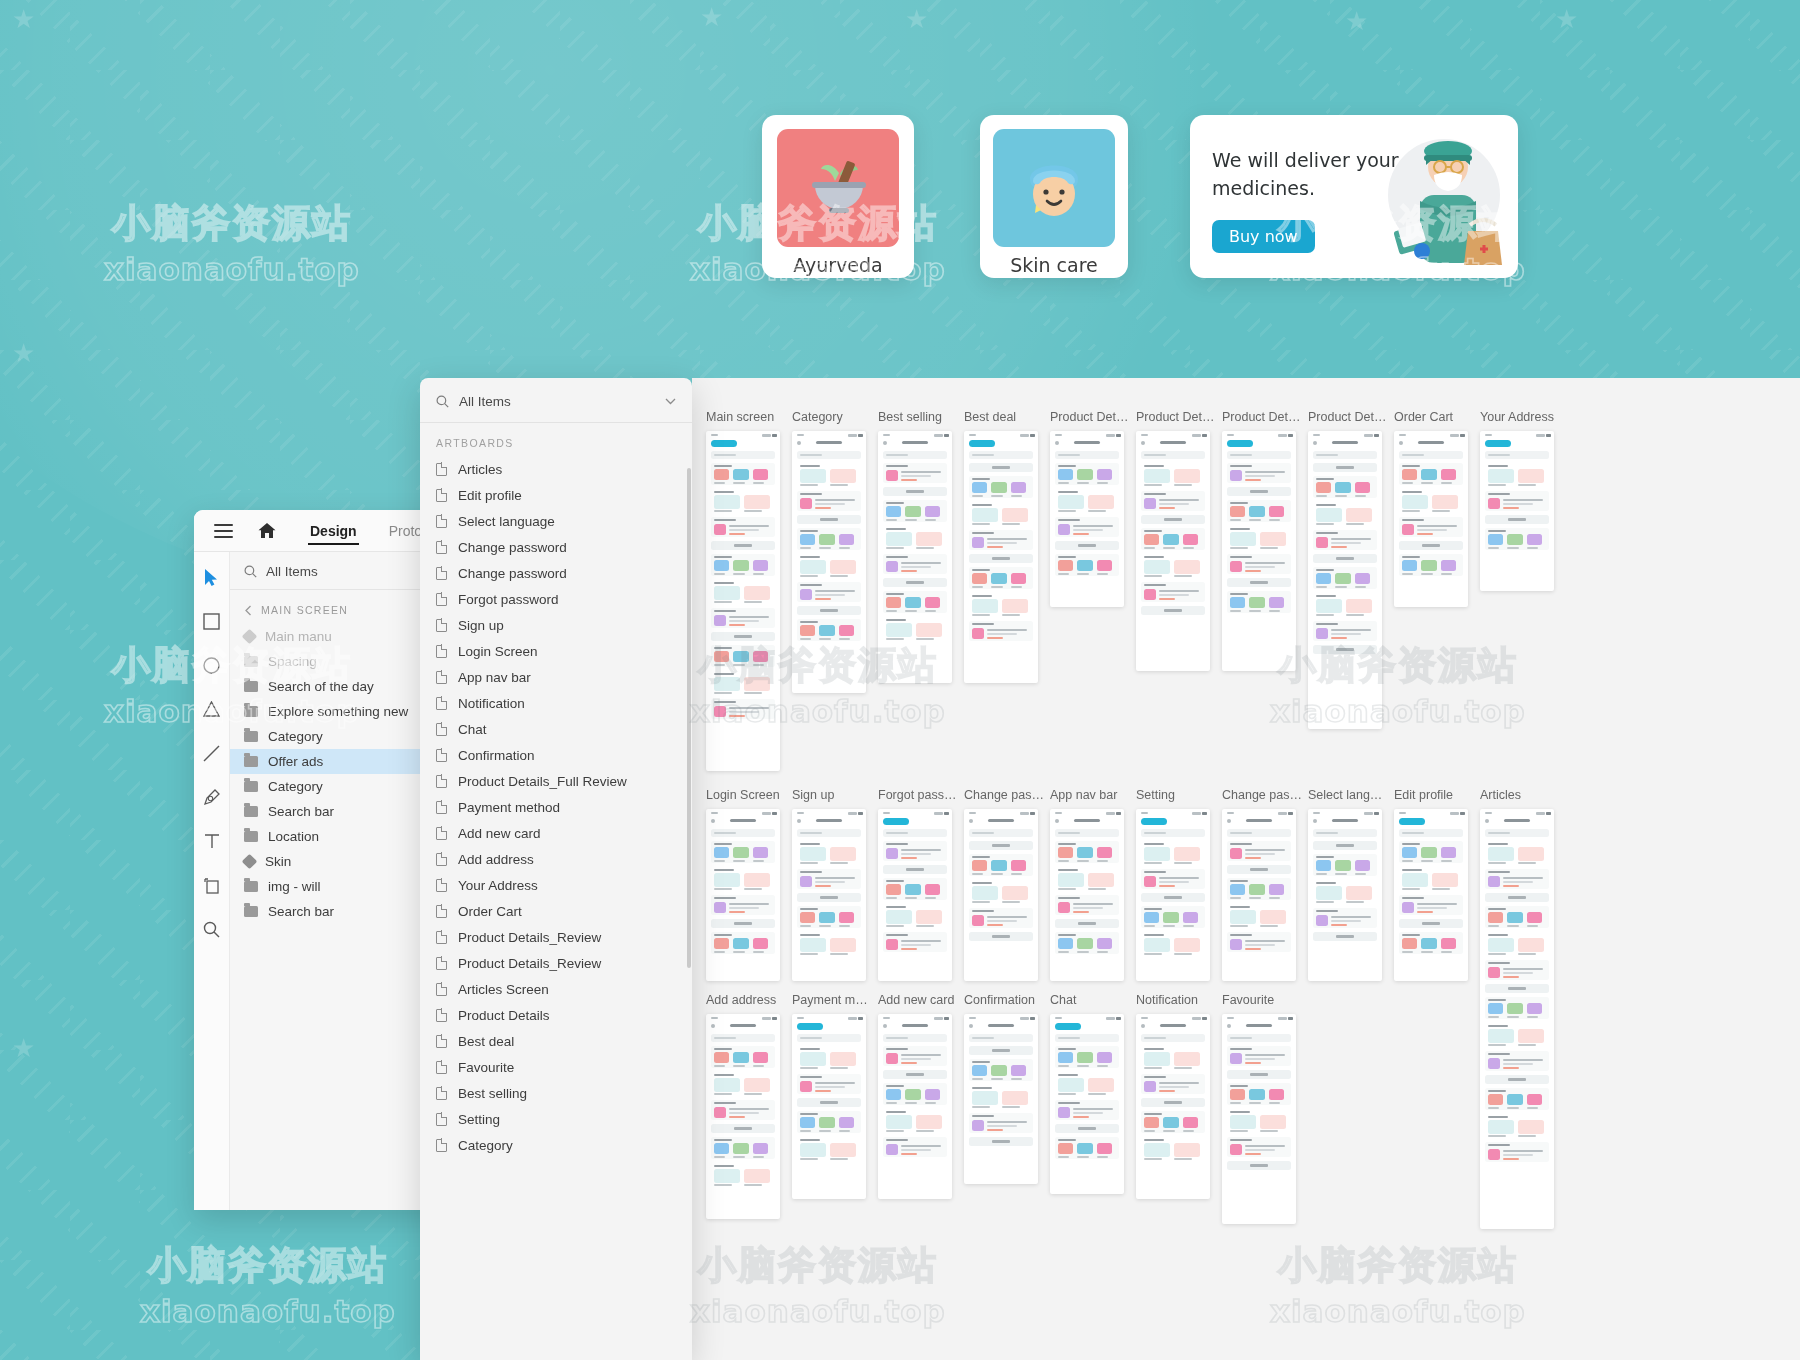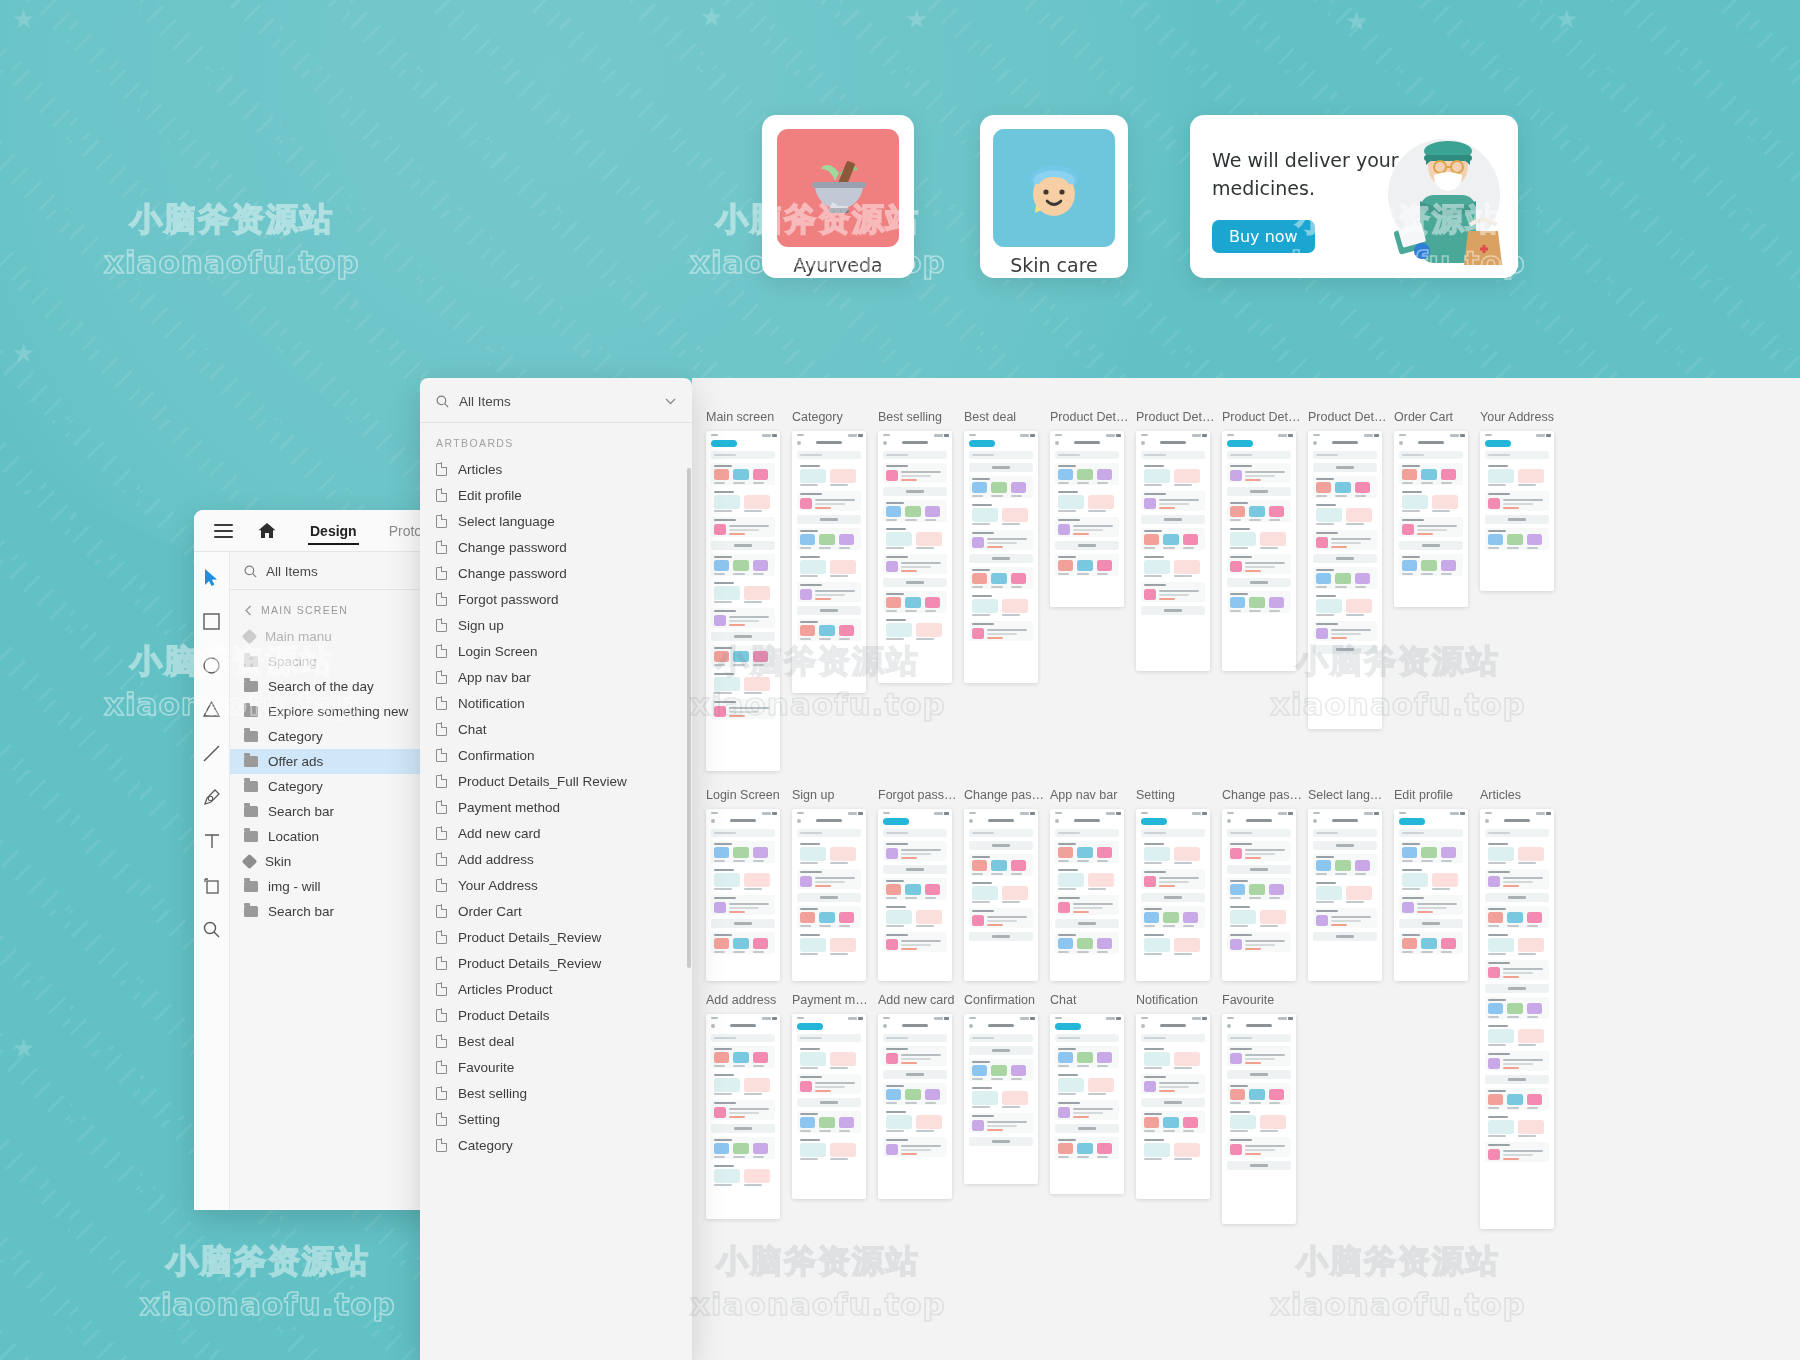--- a/index.html
+++ b/index.html
@@ -173,21 +173,21 @@
   
   .r{ position:absolute; border-radius:2px; }
 
   
   .wm{
     position:absolute; z-index:40; pointer-events:none; text-align:center;
     font-family:"DejaVu Sans", sans-serif;
     color:rgba(255,255,255,0); 
     -webkit-text-stroke:1.6px rgba(255,255,255,.45);
   }
-  .wm .cn{ font-size:32px; font-weight:700; letter-spacing:2px; display:block;}
+  .wm .cn{ font-size:38px; font-weight:700; letter-spacing:2px; display:block;}
   .wm .en{ font-size:31px; font-weight:700; letter-spacing:1px; display:block; margin-top:2px;}
   .wm.dark{ -webkit-text-stroke:1.6px rgba(120,130,135,.17); }
 </style>
 </head>
 <body>
 
 <div id="bg-teal"></div>
 <div id="bg-glow"></div>
 <div id="bg-dashes"></div>
 <div class="star" style="left:12px;top:6px;">★</div>
@@ -1740,21 +1740,21 @@
       <div class="ab-row">
         <span class="page-ico"></span>
         <span>Product Details_Review</span>
       </div>
       <div class="ab-row">
         <span class="page-ico"></span>
         <span>Product Details_Review</span>
       </div>
       <div class="ab-row">
         <span class="page-ico"></span>
-        <span>Articles Product</span>
+        <span>Articles Screen</span>
       </div>
       <div class="ab-row">
         <span class="page-ico"></span>
         <span>Product Details</span>
       </div>
       <div class="ab-row">
         <span class="page-ico"></span>
         <span>Best deal</span>
       </div>
       <div class="ab-row">

